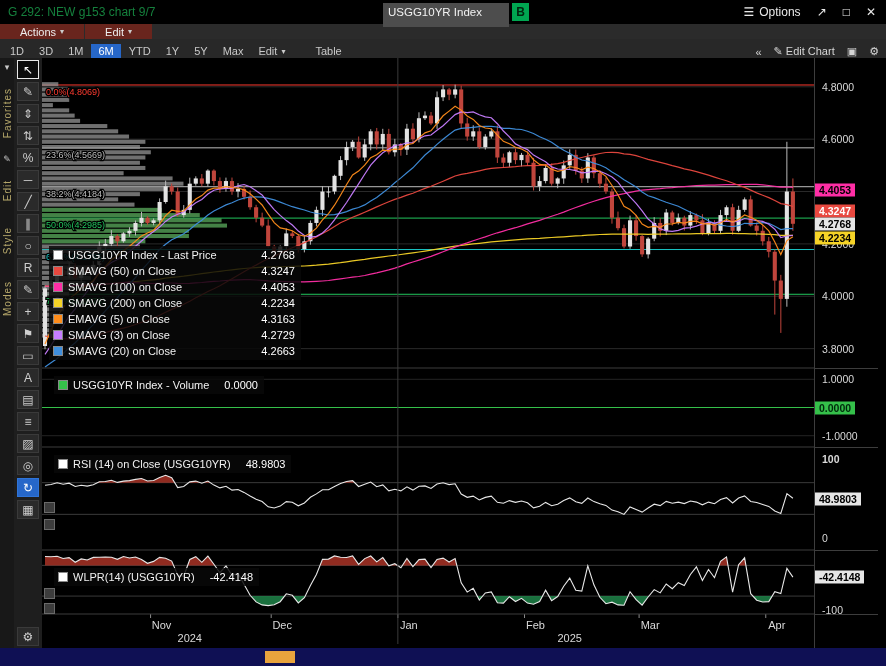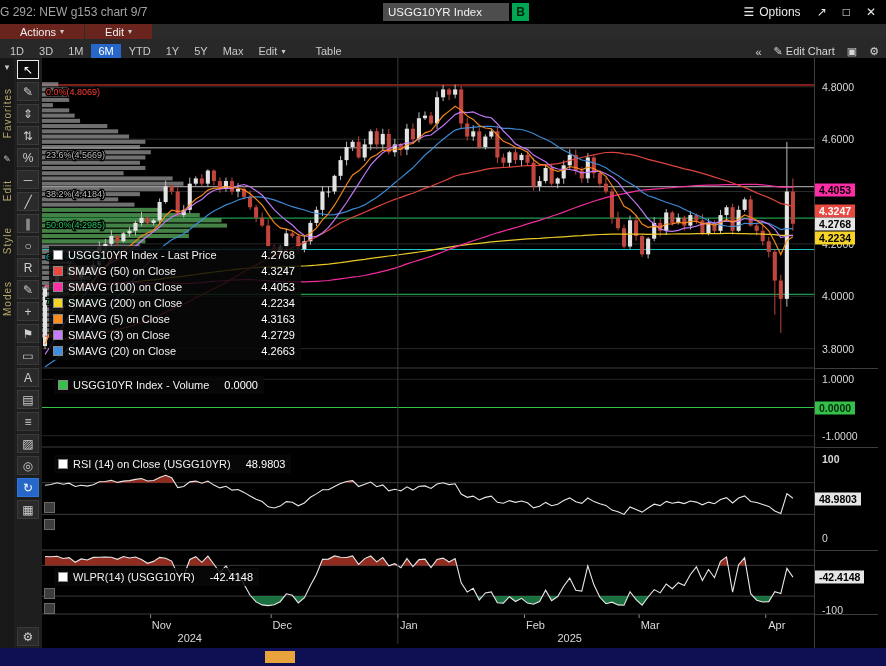--- a/index.html
+++ b/index.html
@@ -2,23 +2,23 @@
 <html><head>
 <meta charset="utf-8">
 <style>
   *{margin:0;padding:0;box-sizing:border-box}
   html,body{background:#000}
   body{font-family:"Liberation Sans",sans-serif}
   .app{width:886px;height:666px;background:#000;position:relative;overflow:hidden;color:#ddd}
 
   
   .titlebar{height:24px;background:#000;display:flex;align-items:center;position:relative;font-size:12px}
-  .wtitle{color:#a3a3a3;white-space:nowrap}
+  .wtitle{margin-left:8px;color:#15803d;white-space:nowrap}
   .sec-wrap{position:absolute;left:383px;top:3px;display:flex;gap:3px}
-  .sec-input{width:126px;height:18px;background:#4d4d4d;color:#f2f2f2;font-size:11.5px;line-height:18px;padding-left:5px;cursor:text}
+  .sec-input{width:126px;height:24px;background:#4d4d4d;color:#f2f2f2;font-size:11.5px;line-height:18px;padding-left:5px;cursor:text}
   .sec-badge{width:17px;height:18px;background:#00a651;color:#00270f;font-weight:bold;text-align:center;line-height:18px;font-size:12px}
   .win-controls{margin-left:auto;display:flex;align-items:center;gap:16px;margin-right:10px;color:#e8e8e8}
   .win-controls span{cursor:pointer}
   .opt{display:flex;gap:5px;align-items:center}
 
   
   .menubar{height:15px;background:#2b2b2b;display:flex;align-items:stretch;gap:1px;font-size:11px}
   .mbtn{background:#69251d;color:#eee;border:none;font-size:11px;padding:0 20px;font-family:inherit;cursor:pointer;display:flex;align-items:center;gap:4px}
   .caret{font-size:8px;color:#ccc}
 

